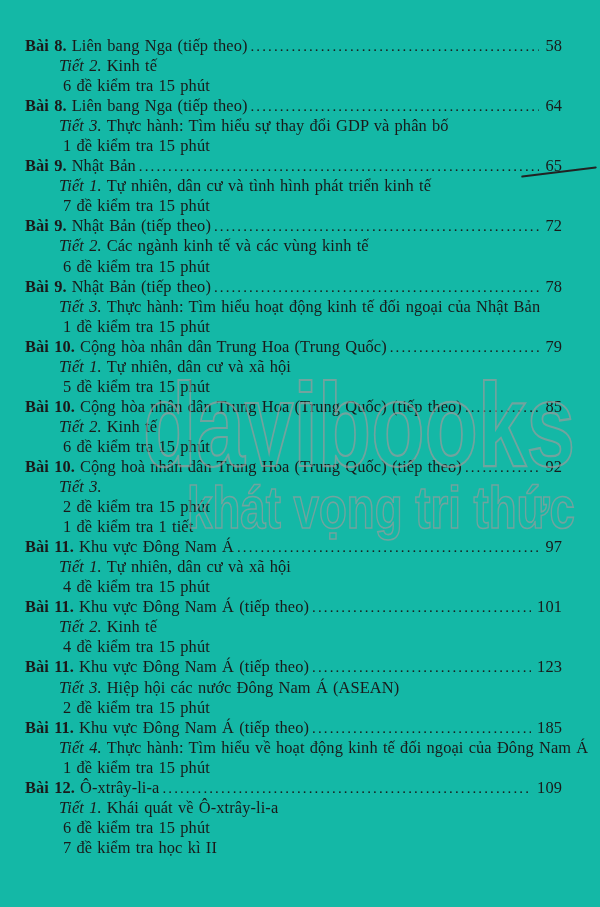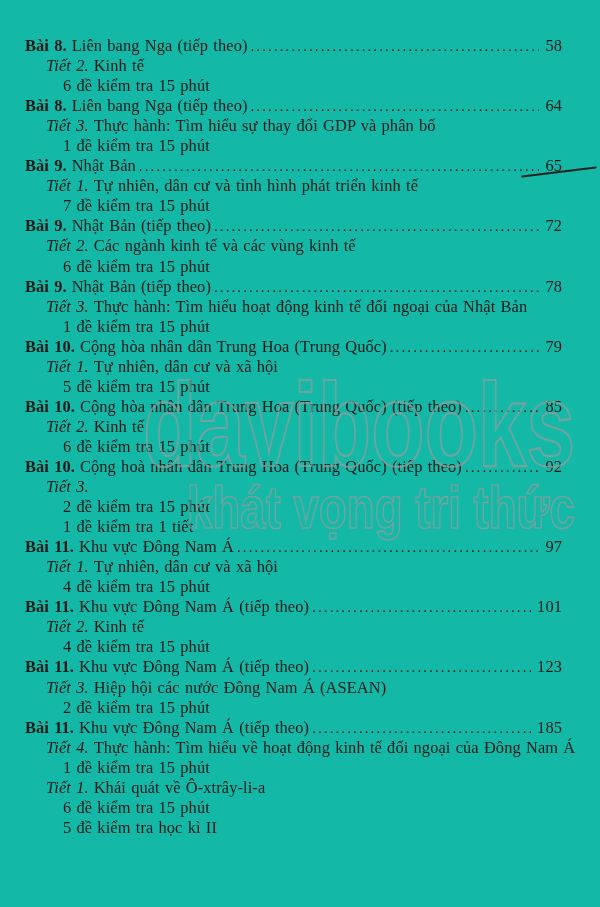--- a/index.html
+++ b/index.html
@@ -28,21 +28,21 @@
     align-items: baseline;
     line-height: 20.05px;
     font-size: 16.4px;
     white-space: nowrap;
     letter-spacing: 0.1px;
     word-spacing: 1px;
   }
   .row .label { flex: none; margin-right: 5px; }
   .row.bai .label { font-weight: bold; }
   .row.tiet { padding-left: 21px; }
-  .row.tiet .label { font-style: italic; }
+  .row.tiet .label { font-style: italic; margin-left: 13px; }
   .row.de { padding-left: 38px; }
   .row .title { flex: none; }
   .dots {
     flex: 1 1 auto;
     min-width: 0;
     overflow: hidden;
     white-space: nowrap;
     margin: 0 6px 0 3px;
     align-self: baseline;
   }
@@ -235,29 +235,35 @@
         <span class="dots"></span>
         <span class="pagenum">185</span>
       </div>
       <div class="row tiet">
         <span class="label">Tiết 4.</span>
         <span class="title">Thực hành: Tìm hiểu về hoạt động kinh tế đối ngoại của Đông Nam Á</span>
       </div>
       <div class="row de">
         <span class="title">1 đề kiểm tra 15 phút</span>
       </div>
+      <div class="row bai">
+        <span class="label">Bài 12.</span>
+        <span class="title">Ô-xtrây-li-a</span>
+        <span class="dots"></span>
+        <span class="pagenum">109</span>
+      </div>
       <div class="row tiet">
         <span class="label">Tiết 1.</span>
         <span class="title">Khái quát về Ô-xtrây-li-a</span>
       </div>
       <div class="row de">
         <span class="title">6 đề kiểm tra 15 phút</span>
       </div>
       <div class="row de">
-        <span class="title">5 đề kiểm tra học kì II</span>
+        <span class="title">7 đề kiểm tra học kì II</span>
       </div>
     </div>
   <div class="pen-strike"></div>
   <svg class="wm" width="600" height="907" viewBox="0 0 600 907">
     <text class="wm1" x="143" y="466" textLength="432" lengthAdjust="spacingAndGlyphs">davibooks</text>
     <text class="wm2" x="187" y="528" textLength="388" lengthAdjust="spacingAndGlyphs">khát vọng tri thức</text>
   </svg>
 </div>
 
 </body></html>

